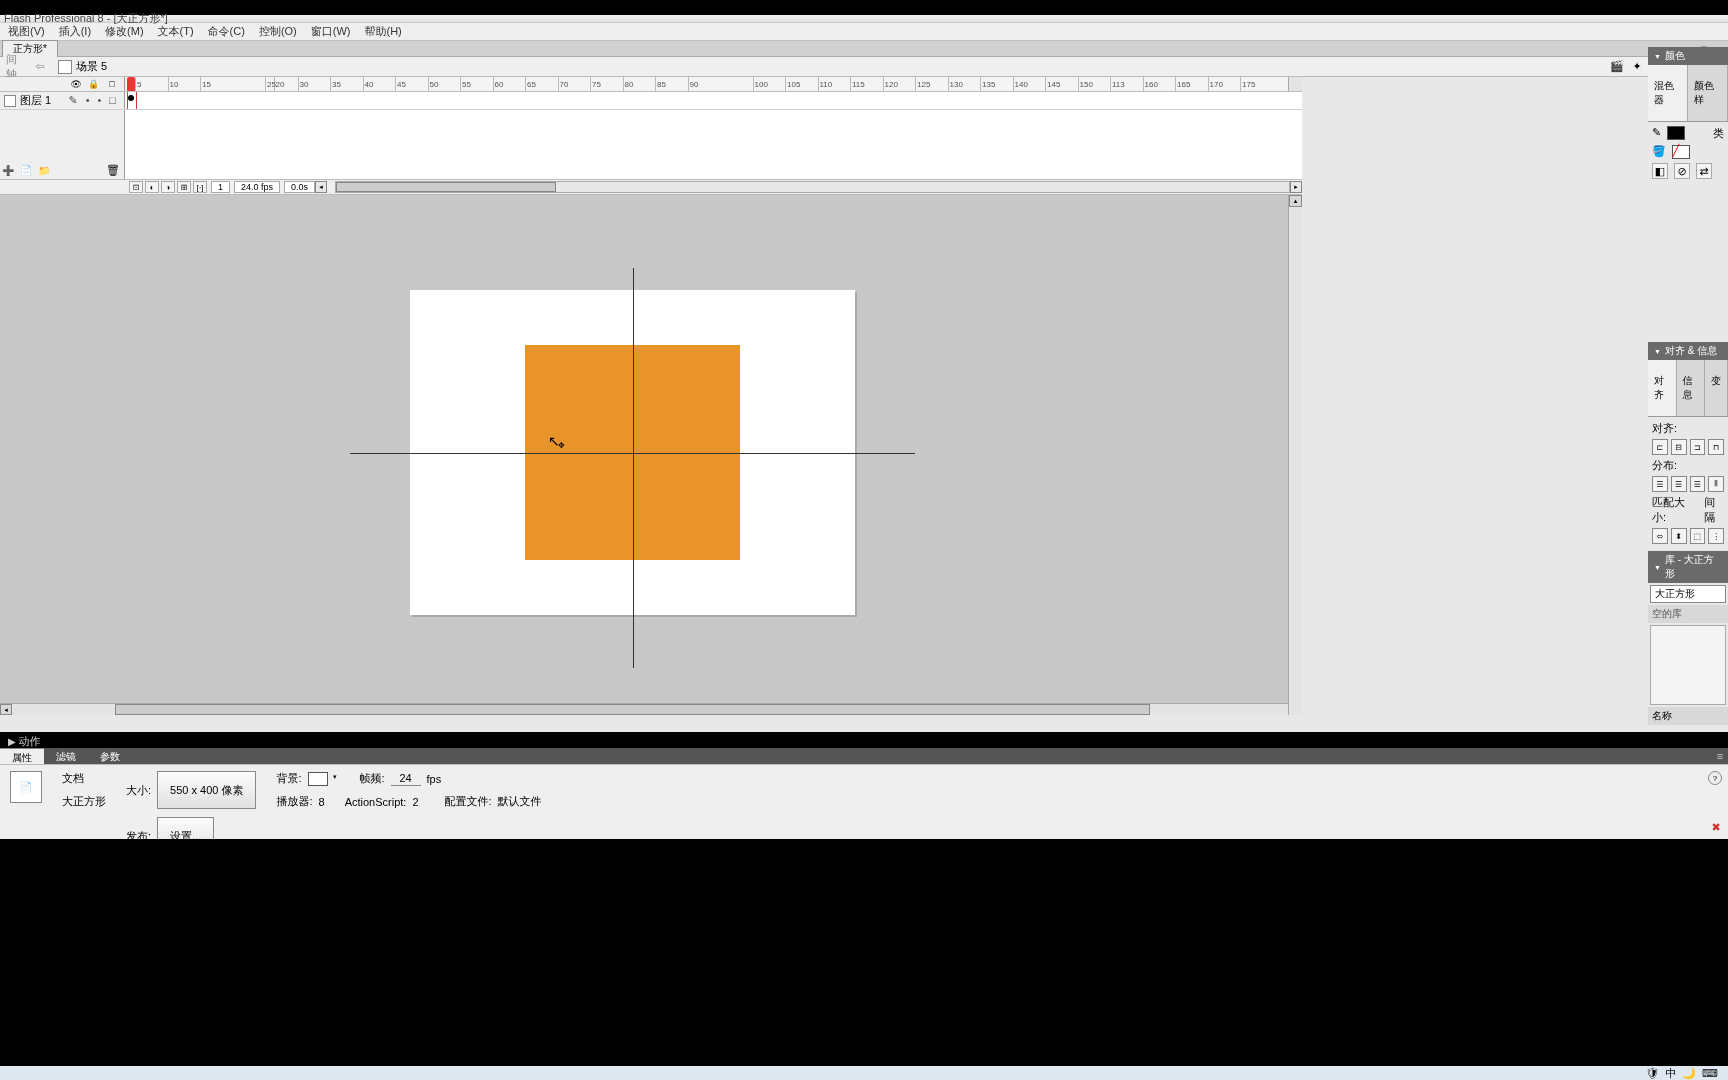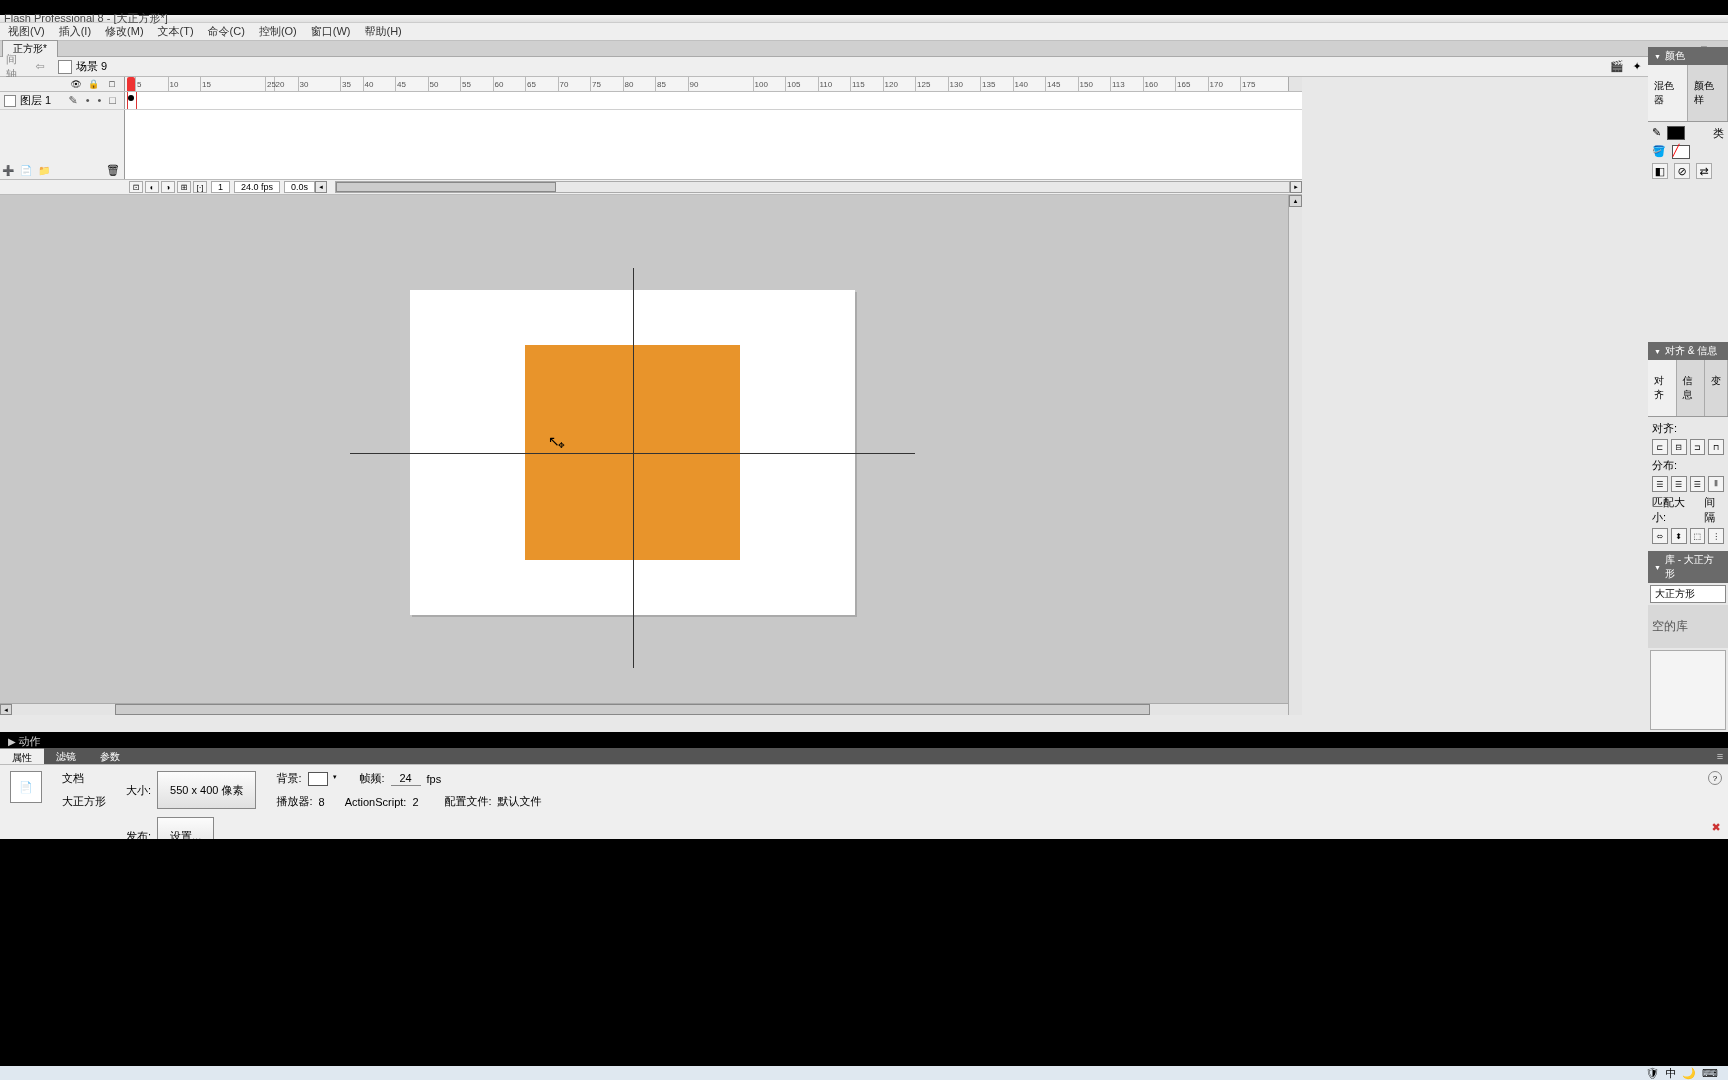--- a/index.html
+++ b/index.html
@@ -84,21 +84,21 @@
 .swatch-row { display: flex; gap: 6px; margin-bottom: 4px; }
 .swatch { width: 18px; height: 14px; border: 1px solid #555; }
 .tool-icon { width: 16px; height: 16px; display: inline-flex; align-items: center; justify-content: center; border: 1px solid #aaa; background: #f4f4f4; }
 
 .align-body { padding: 4px; font-size: 10px; }
 .align-row { display: flex; gap: 3px; margin: 3px 0; }
 .align-btn { width: 18px; height: 16px; border: 1px solid #888; background: #f4f4f4; display: inline-flex; align-items: center; justify-content: center; font-size: 8px; }
 
 .lib-body { background: #e8e8e8; }
 .lib-name { background: #fff; border: 1px solid #888; padding: 1px 4px; margin: 2px; font-size: 10px; }
-.lib-empty { background: #d8d8d8; padding: 13px 4px; font-size: 12px; color: #555; }
+.lib-empty { background: #d8d8d8; padding: 2px 4px; font-size: 10px; color: #555; }
 .lib-preview { height: 80px; background: #f4f4f4; border: 1px solid #aaa; margin: 2px; }
 .lib-col { background: #d8d8d8; padding: 2px 4px; font-size: 10px; }
 
 .actions-hdr { position: absolute; left: 0; top: 732px; width: 100%; height: 16px; background: #000; color: #ccc; font-size: 10px; padding: 2px 8px; }
 
 .prop-tabs-row { position: absolute; left: 0; top: 748px; width: 100%; height: 16px; background: #555; display: flex; }
 .prop-tab { padding: 2px 12px; color: #fff; font-size: 10px; background: #555; }
 .prop-tab.active { background: #efefef; color: #000; border-top: 1px solid #888; }
 .prop-expand { margin-left: auto; width: 16px; color: #ccc; display: flex; align-items: center; justify-content: center; }
 
@@ -144,21 +144,21 @@
     <span>–</span>
     <span>□</span>
     <span>×</span>
   </div>
 </div>
 
 <div class="scene-bar">
   <span class="nav-icon">间轴</span>
   <span class="nav-icon">⇦</span>
   <span class="scene-icon"></span>
-  <span>场景 9</span>
+  <span>场景 5</span>
   <span class="spacer"></span>
   <div class="zoom-controls">
     <span class="z-icon">🎬</span>
     <span class="z-icon">✦</span>
     <input class="zoom-input" value="100%" style="">
     <span class="zoom-dd">▾</span>
   </div>
 </div>
 
 <div class="main-wrap">
@@ -171,21 +171,21 @@
       </div>
       <div class="ruler" id="ruler">
         <div class="playhead"></div>
         <div class="ruler-vbar"></div>
       <div class="tick" style="left: 10px;">5</div>
           <div class="tick" style="left: 42.5px;">10</div>
           <div class="tick" style="left: 75px;">15</div>
           <div class="tick" style="left: 107.5px; margin-left: 41px;">20</div>
           <div class="tick" style="left: 140px;">25</div>
           <div class="tick" style="left: 172.5px;">30</div>
-          <div class="tick" style="left: 205px; margin-left: 10px;">35</div>
+          <div class="tick" style="left: 205px;">35</div>
           <div class="tick" style="left: 237.5px;">40</div>
           <div class="tick" style="left: 270px;">45</div>
           <div class="tick" style="left: 302.5px;">50</div>
           <div class="tick" style="left: 335px;">55</div>
           <div class="tick" style="left: 367.5px;">60</div>
           <div class="tick" style="left: 400px;">65</div>
           <div class="tick" style="left: 432.5px;">70</div>
           <div class="tick" style="left: 465px;">75</div>
           <div class="tick" style="left: 497.5px;">80</div>
           <div class="tick" style="left: 530px;">85</div>

